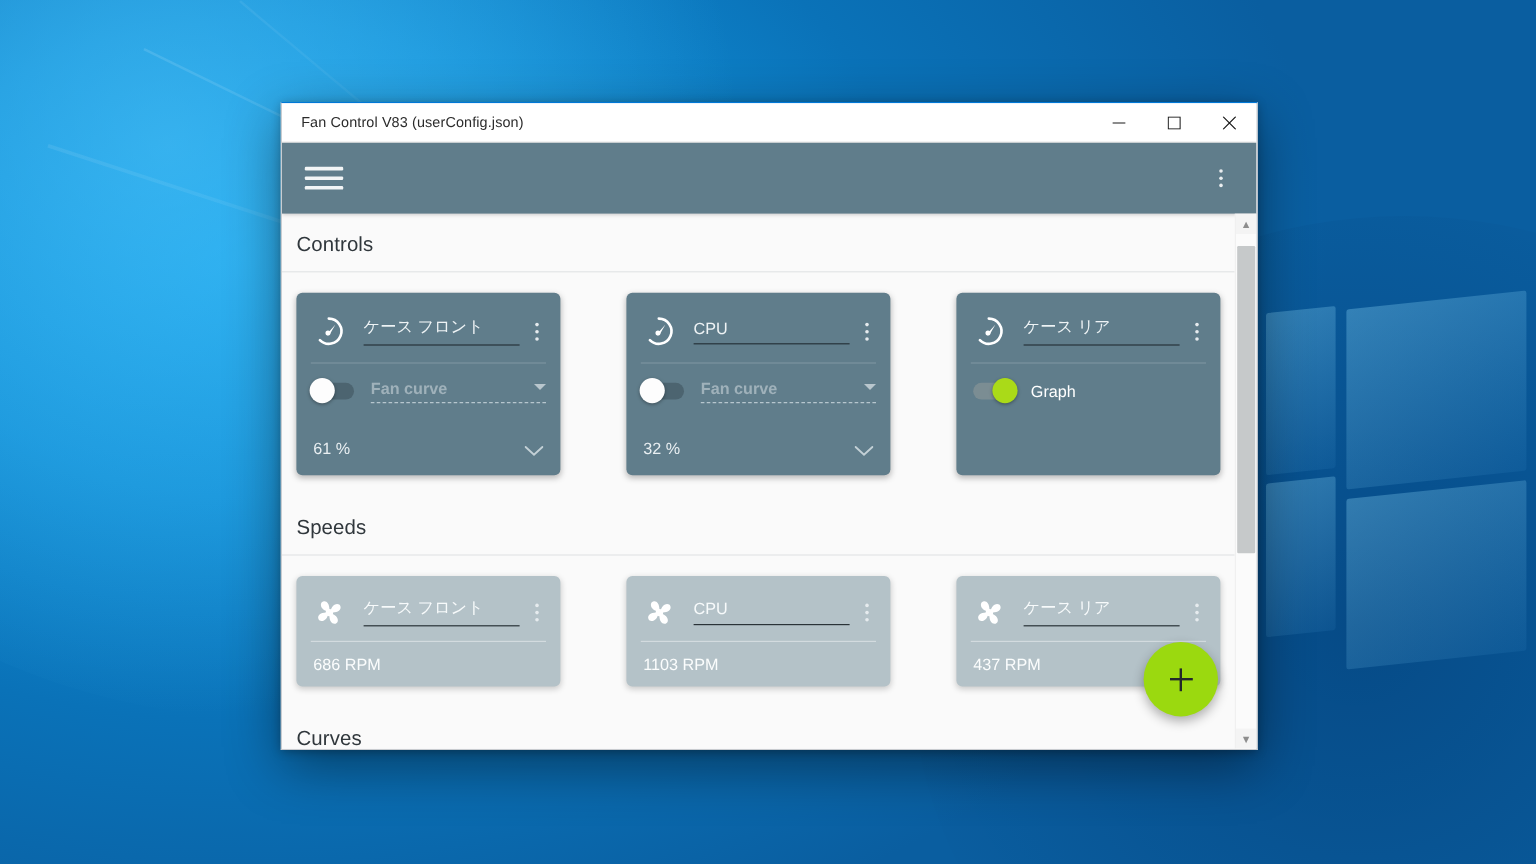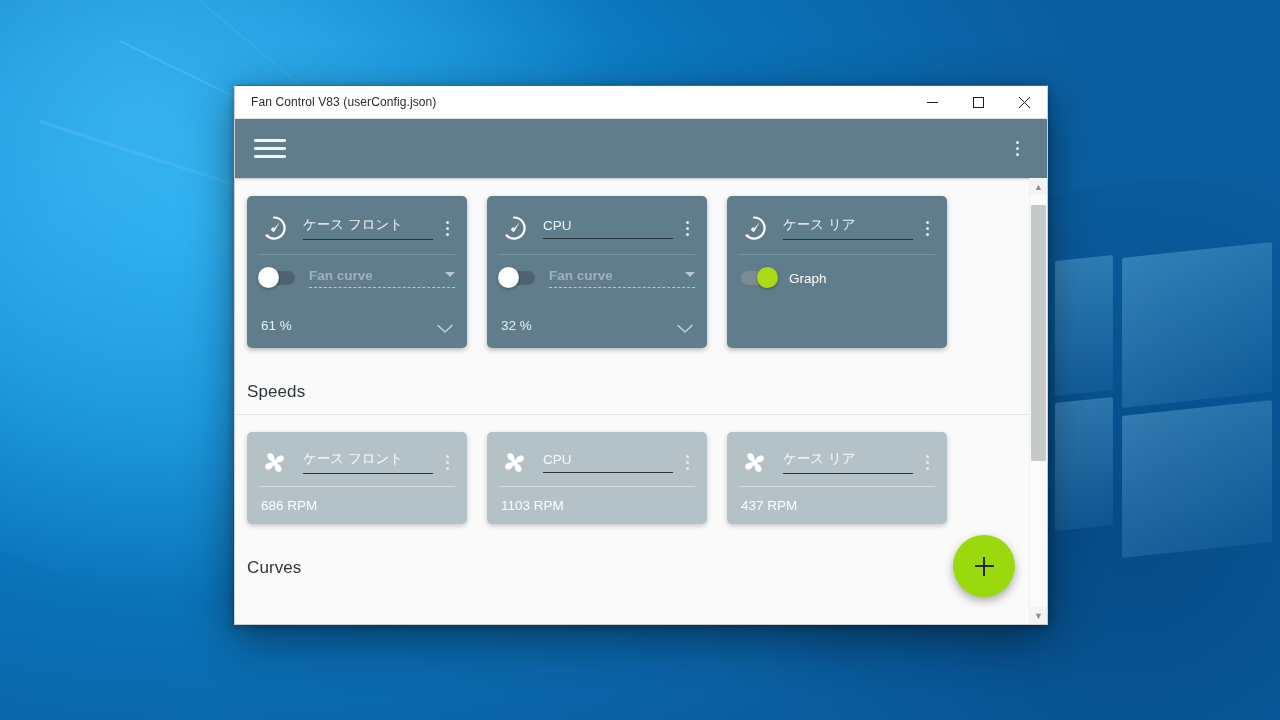--- a/index.html
+++ b/index.html
@@ -182,20 +182,21 @@
   .section-rule {
     height: 1px;
     background: #e3e5e6;
     margin: 0 0 0 0;
   }
 
   .card-row {
     display: flex;
     gap: 20px;
     padding: 17px 12px 18px 12px;
+    justify-content: space-between;
   }
 
   
   .control-card {
     width: 220px;
     height: 152px;
     background: #607d8b;
     border-radius: 5px;
     box-shadow: 0 2px 5px rgba(0,0,0,0.28);
     box-sizing: border-box;
@@ -457,20 +458,21 @@
       <div class="appbar-kebab">
         <i></i>
         <i></i>
         <i></i>
       </div>
     </div>
 
     <div class="content-wrap">
       <div class="content">
 
+        <div class="section-title">Controls</div>
         <div class="section-rule"></div>
 
         <div class="card-row">
 
           <div class="control-card">
             <div class="card-head">
               <div class="card-icon">
                 <svg width="26" height="26" viewBox="0 0 26 26">
                   <path d="M13 2.5 A10.5 10.5 0 1 1 5.6 20.4" fill="none" stroke="currentColor" stroke-width="2.2" stroke-linecap="round"></path>
                   <path d="M5.6 20.4 A10.5 10.5 0 0 1 13 2.5" fill="none" stroke="currentColor" stroke-width="2.2" stroke-linecap="round" opacity="0"></path>

